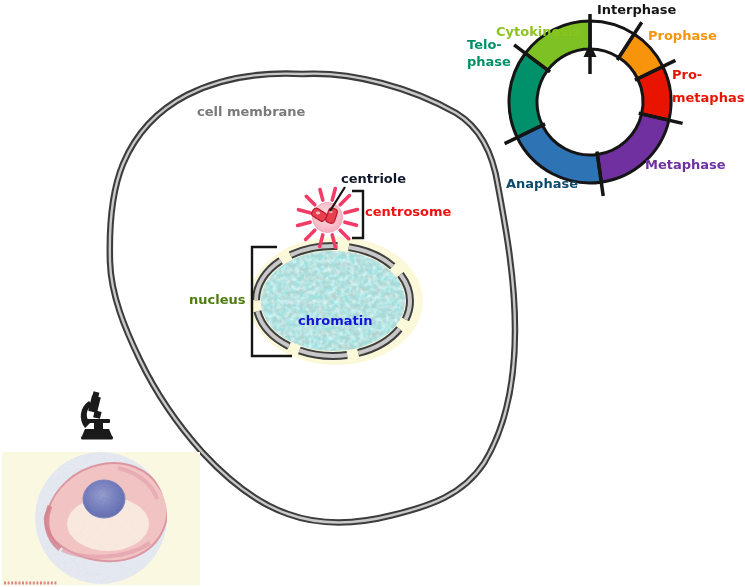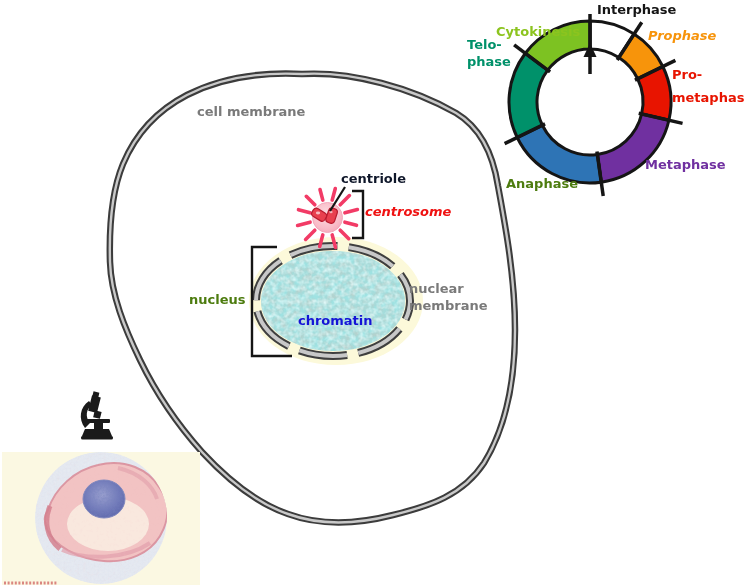--- a/index.html
+++ b/index.html
@@ -159,50 +159,46 @@
       </g>
 </svg>
 
 <div id="labels">
       <div class="dlabel" style="left: 197px; top: 103px; color: rgb(122, 122, 122); text-align: right;">
         <span style="display: block;">cell membrane</span>
       </div>
       <div class="dlabel" style="left: 341px; top: 170px; color: #0f172a;">
         <span style="display: block;">centriole</span>
       </div>
-      <div class="dlabel" style="left: 365px; top: 203px; color: rgb(239, 17, 17); font-style: italic;">
+      <div class="dlabel" style="left: 365px; top: 203px; color: rgb(239, 17, 17);">
         <span style="display: block;">centrosome</span>
       </div>
       <div class="dlabel" style="left: 189px; top: 291px; color: #4d7c0f;">
         <span style="display: block;">nucleus</span>
       </div>
       <div class="dlabel" style="left: 298px; top: 312px; color: rgb(20, 20, 214);">
         <span style="display: block;">chromatin</span>
       </div>
-      <div class="dlabel" style="left: 409px; top: 280px; color: rgb(122, 122, 122); line-height: 17px;">
-        <span style="display: block;">nuclear</span>
-        <span style="display: block;">membrane</span>
-      </div>
       <div class="dlabel" style="left: 496px; top: 1px; color: rgb(140, 196, 31); margin-top: 22px;">
         <span style="display: block;">Cytokinesis</span>
       </div>
       <div class="dlabel" style="left: 597px; top: 1px; color: rgb(21, 21, 21);">
         <span style="display: block;">Interphase</span>
       </div>
-      <div class="dlabel" style="left: 648px; top: 27px; color: rgb(247, 148, 11); font-style: italic;">
+      <div class="dlabel" style="left: 648px; top: 27px; color: rgb(247, 148, 11);">
         <span style="display: block;">Prophase</span>
       </div>
       <div class="dlabel" style="left: 672px; top: 63px; color: rgb(232, 20, 0); line-height: 23px;">
         <span style="display: block;">Pro-</span>
         <span style="display: block;">metaphase</span>
       </div>
       <div class="dlabel" style="left: 645px; top: 156px; color: rgb(112, 48, 160);">
         <span style="display: block;">Metaphase</span>
       </div>
-      <div class="dlabel" style="left: 506px; top: 175px; color: #4d7c0f;">
+      <div class="dlabel" style="left: 506px; top: 175px; color: #0c4a6e;">
         <span style="display: block;">Anaphase</span>
       </div>
       <div class="dlabel" style="left: 467px; top: 36px; color: rgb(0, 145, 106); line-height: 17px;">
         <span style="display: block;">Telo-</span>
         <span style="display: block;">phase</span>
       </div>
     </div>
 
 </div>
 

